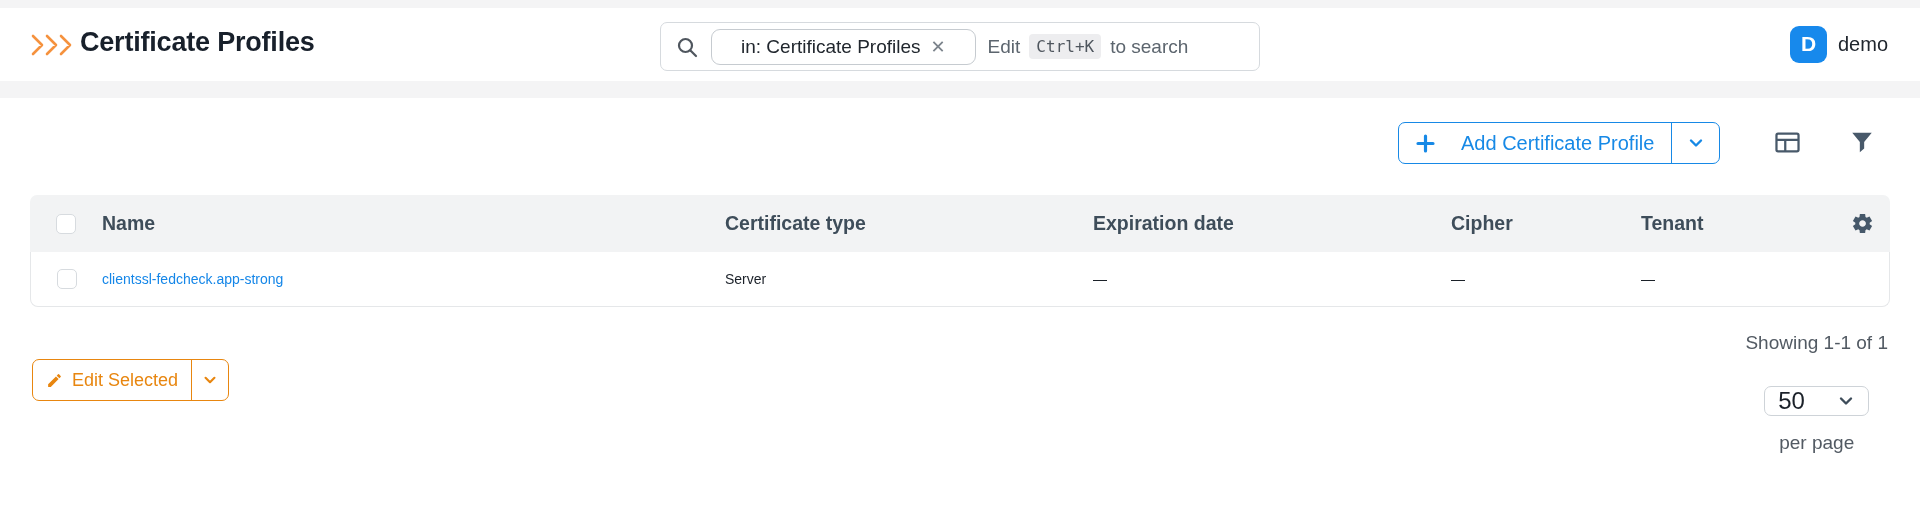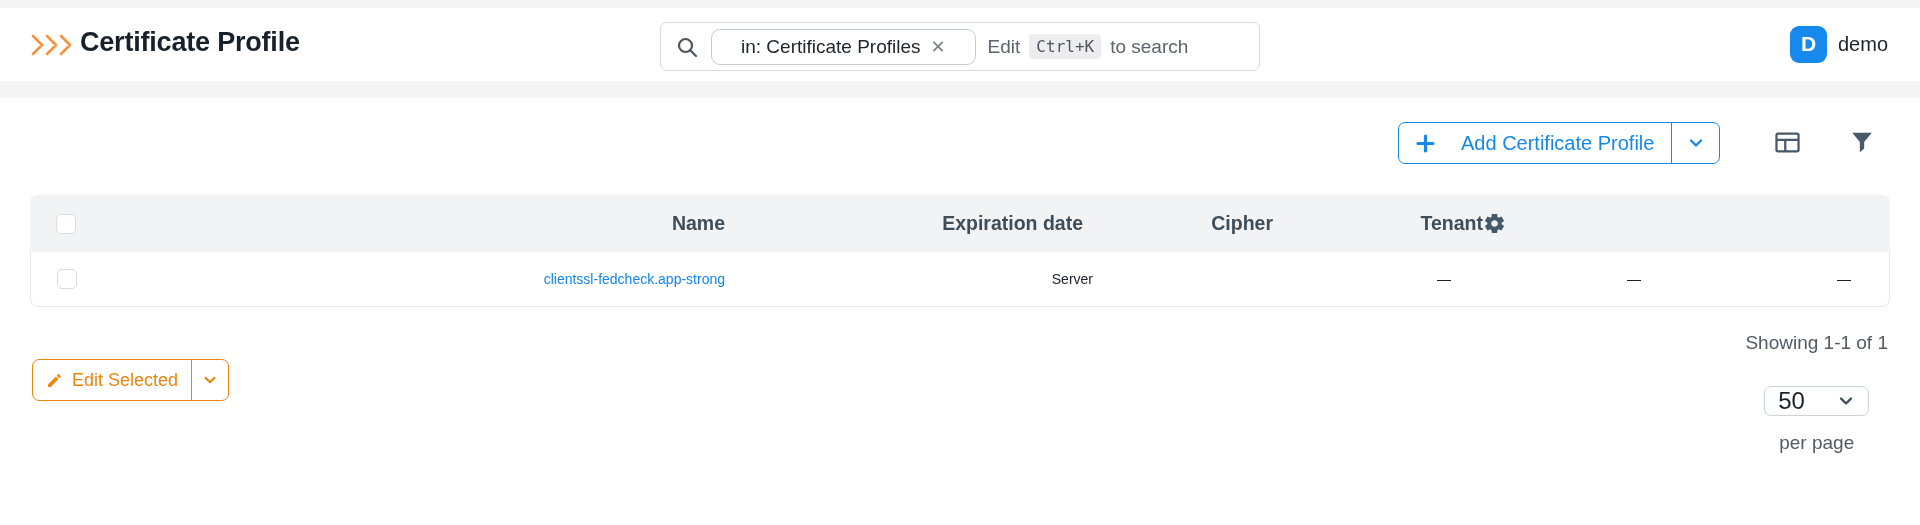--- a/index.html
+++ b/index.html
@@ -70,21 +70,21 @@
     display:flex; align-items:center; justify-content:center; cursor:pointer; color:#48596a;
   }
   .icon-btn.tbl { left:1773px; }
   .icon-btn.flt { left:1848px; }
 
   
   .data-table {
     position:absolute; left:30px; top:97px; width:1860px;
     border-radius:7px;
   }
-  .t-row { display:flex; align-items:center;text-align:right; }
+  .t-row { display:flex; align-items:center; }
   .t-head {
     height:57px; background:#f2f3f4;
     border-radius:7px 7px 0 0;
     font-size:19.5px; font-weight:700; color:#3e4d5a;
   }
   .t-body-row {
     height:55px; background:#fff; font-size:14px;
     border:1px solid #e5e7e9; border-top:none;
     border-radius:0 0 8px 8px;
   }
@@ -130,21 +130,21 @@
 <div class="app-header">
 
   <div class="logo-wrap">
     <span>
       <svg width="46" height="22" viewBox="0 0 46 22" fill="none">
         <path d="M3 2l9 9-9 9M17 2l9 9-9 9M31 2l9 9-9 9" stroke="#f5923e" stroke-width="2.6" stroke-linecap="round" stroke-linejoin="round"></path>
       </svg>
     </span>
   </div>
 
-  <div class="page-title">Certificate Profile</div>
+  <div class="page-title">Certificate Profiles</div>
 
   <div class="search-box">
     <span style="display:flex">
       <svg width="24" height="24" viewBox="0 0 24 24" fill="none">
         <circle cx="10.5" cy="10.5" r="6.5" stroke="#4f565e" stroke-width="2.2"></circle>
         <path d="M15.5 15.5L21 21" stroke="#4f565e" stroke-width="2.2" stroke-linecap="round"></path>
       </svg>
     </span>
     <span class="search-chip">
       <span>in: Certificate Profiles</span>
@@ -199,20 +199,21 @@
       </svg>
     </span>
   </div>
 
   <div class="data-table">
     <div class="t-row t-head">
       <div class="c-check">
         <div class="checkbox"></div>
       </div>
       <div class="c-name">Name</div>
+      <div class="c-type">Certificate type</div>
       <div class="c-exp">Expiration date</div>
       <div class="c-ciph">Cipher</div>
       <div class="c-ten">Tenant</div>
       <div class="c-gear">
         <span style="display:flex">
           <svg width="23" height="23" viewBox="0 0 24 24">
             <path fill="currentColor" d="M9.25 22l-.4-3.2q-.325-.125-.613-.3t-.562-.375l-2.975 1.25-2.75-4.75 2.575-1.95Q4.5 12.5 4.5 12.325v-.65q0-.175.025-.35L1.95 9.375l2.75-4.75 2.975 1.25q.275-.2.563-.375t.612-.3l.4-3.2h5.5l.4 3.2q.325.125.613.3t.562.375l2.975-1.25 2.75 4.75-2.575 1.95q.025.175.025.35v.65q0 .175-.05.35l2.575 1.95-2.75 4.75-2.95-1.25q-.275.2-.562.375t-.613.3l-.4 3.2zm2.8-6.5q1.45 0 2.475-1.025T15.55 12t-1.025-2.475T12.05 8.5q-1.475 0-2.488 1.025T8.55 12t1.013 2.475T12.05 15.5z"></path>
           </svg>
         </span>
       </div>

